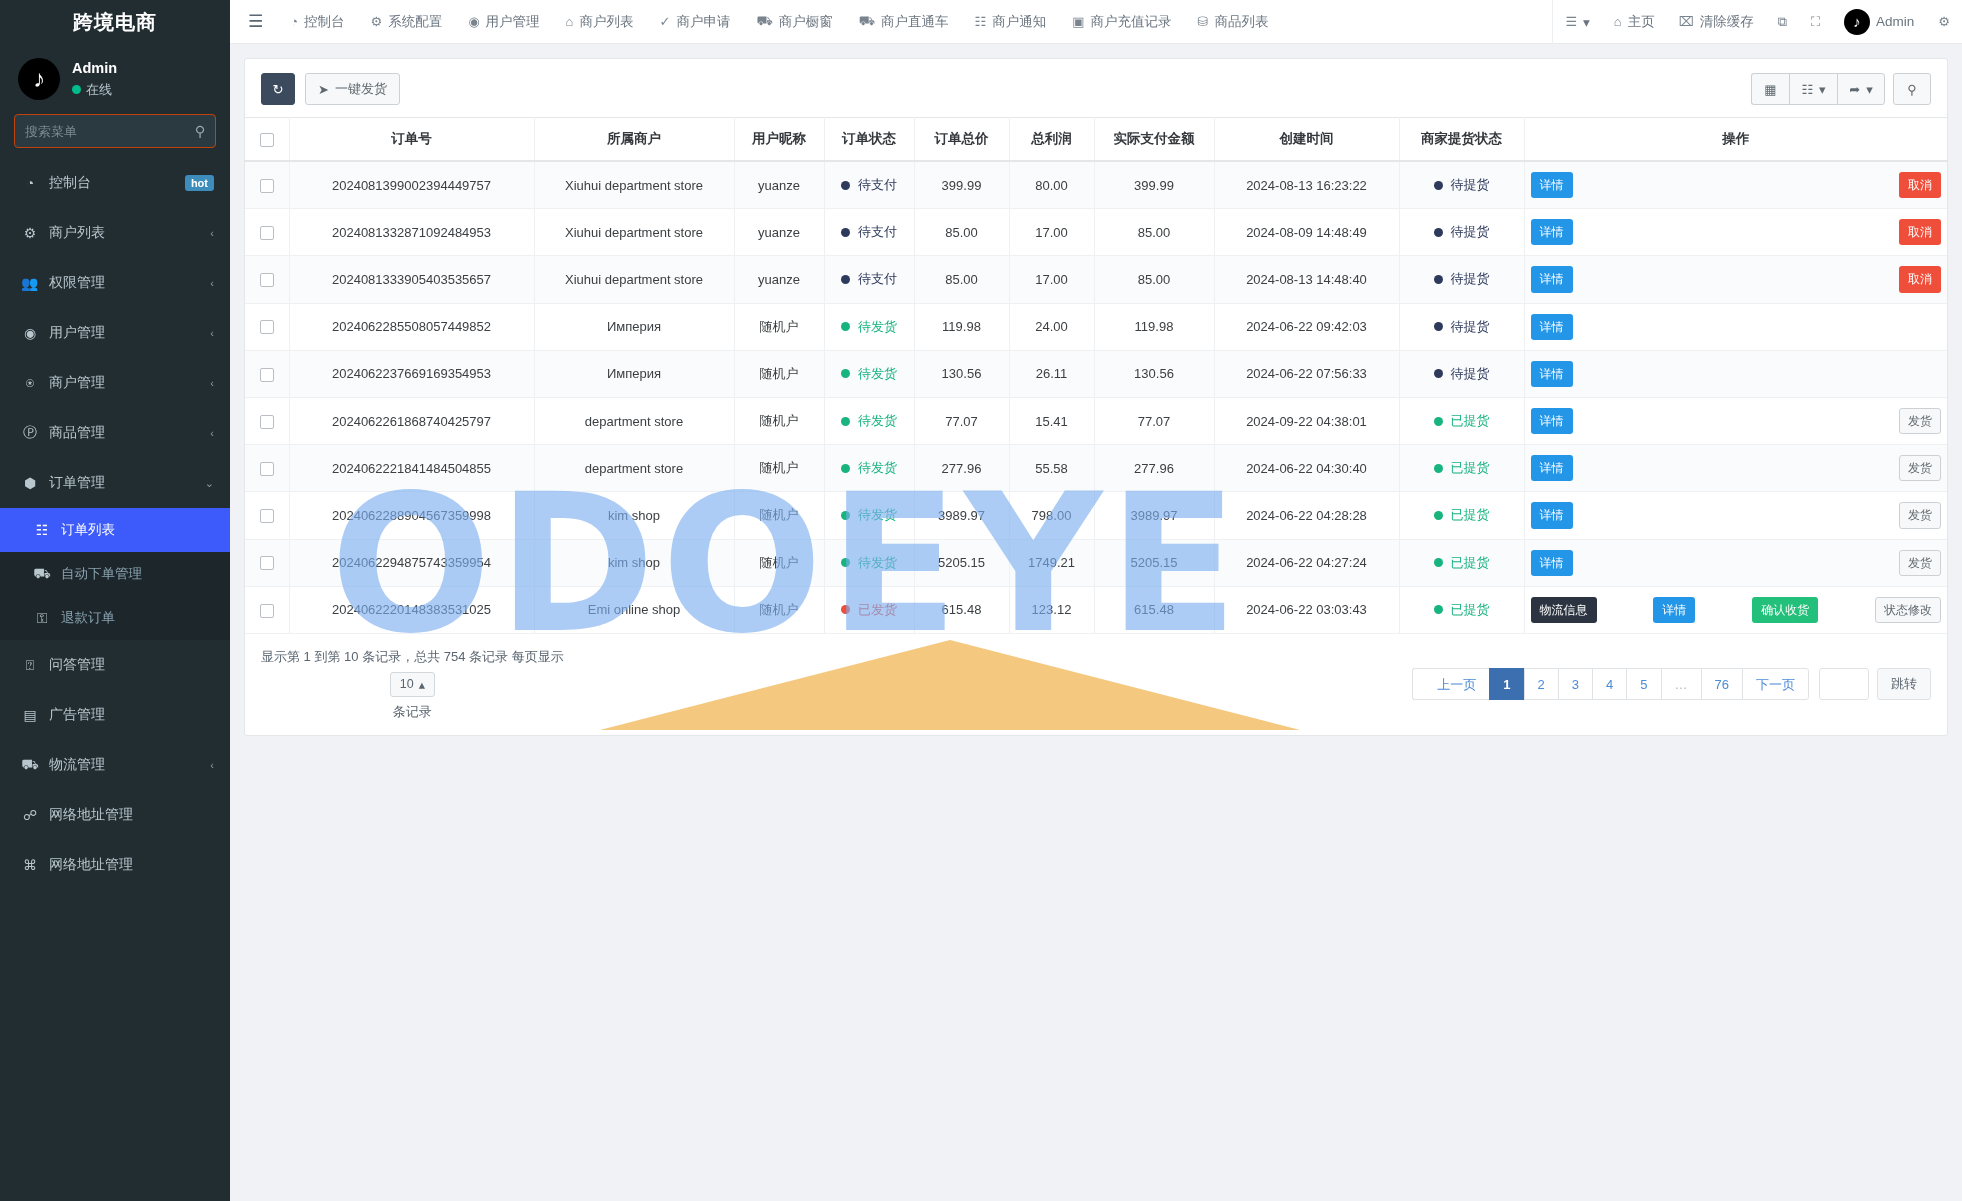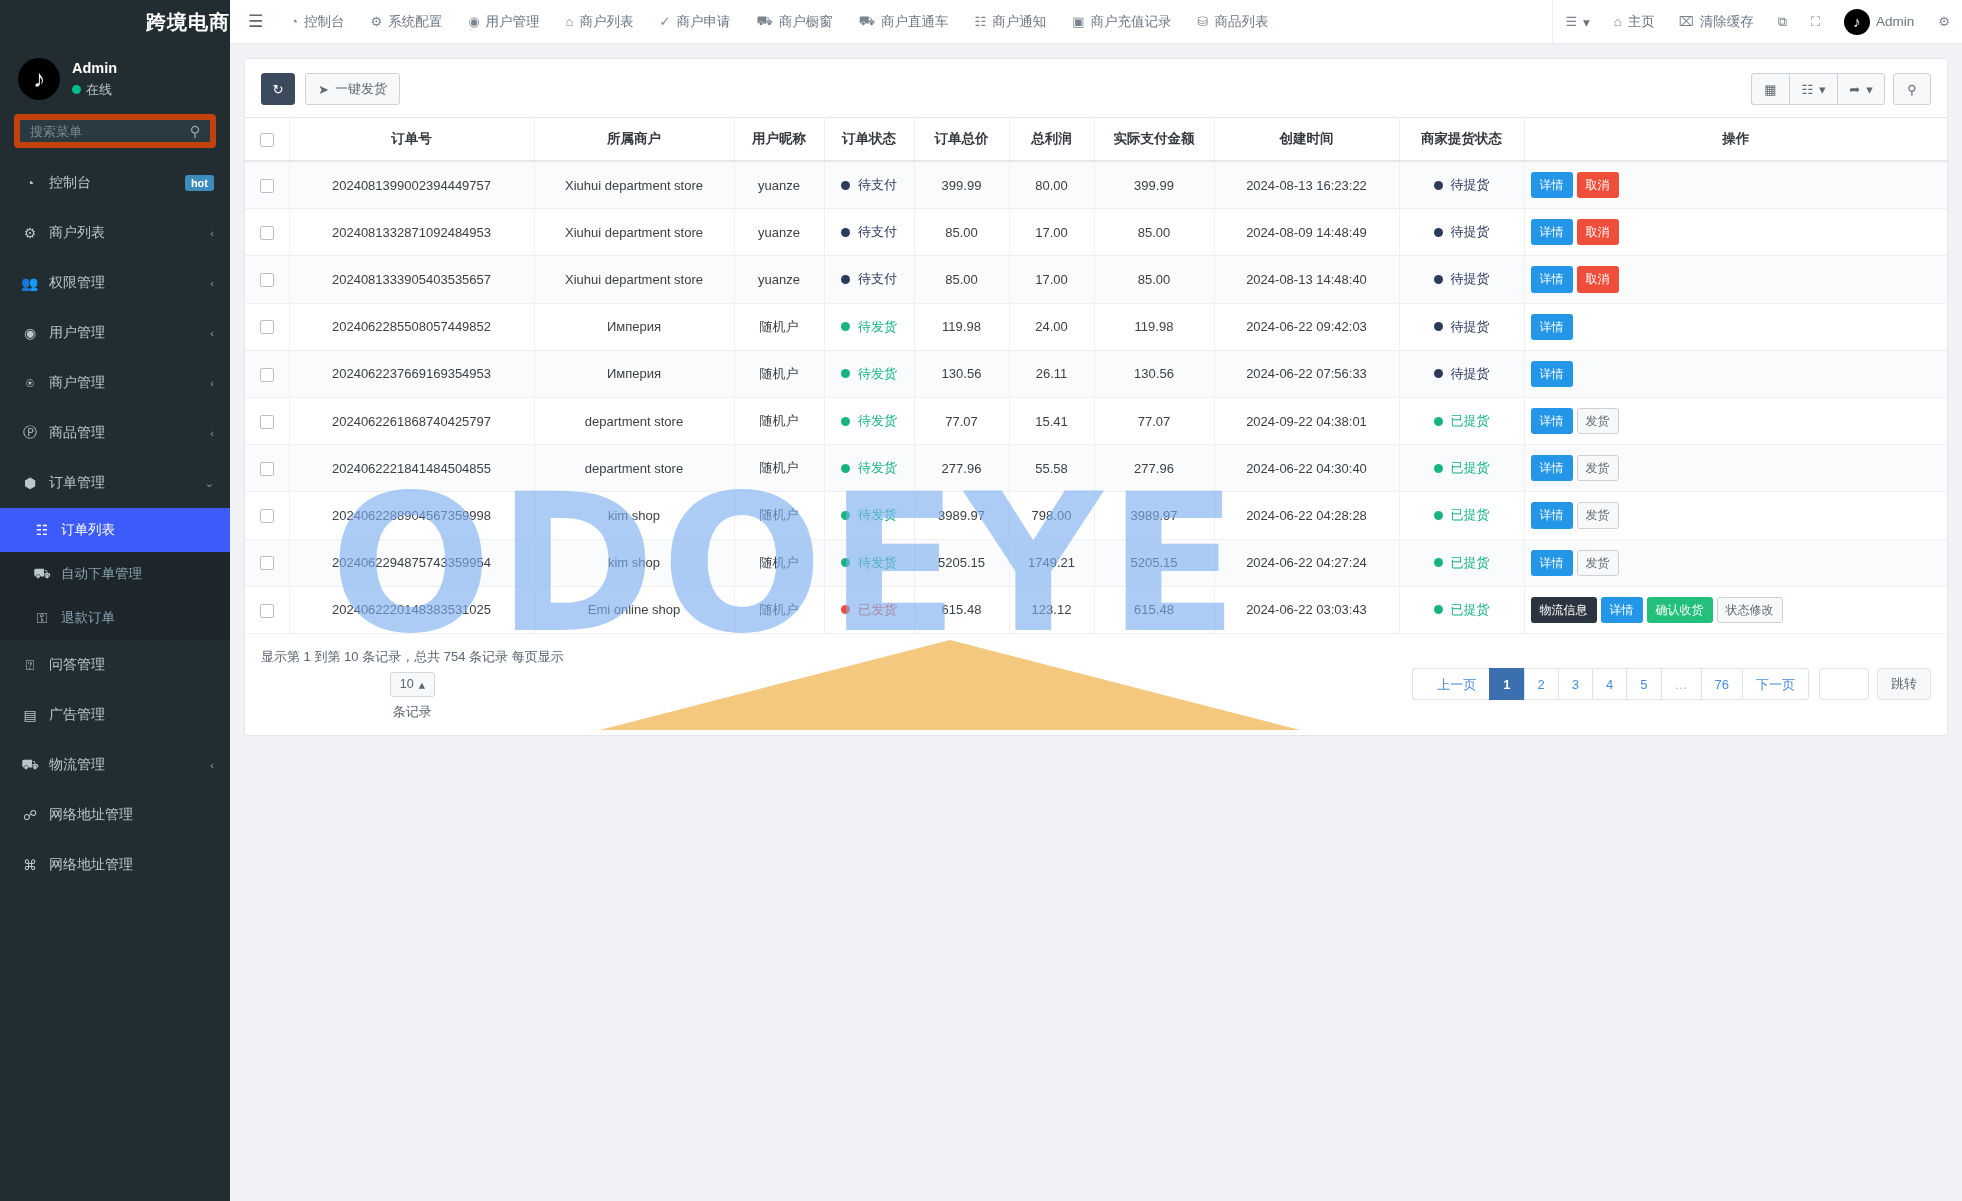--- a/index.html
+++ b/index.html
@@ -15,21 +15,21 @@
   
   #sidebar {
     position: absolute; left: 0; top: 0;
     width: 230px; height: 1201px;
     background: #222d32;
     color: #b8c7ce;
     z-index: 20;
   }
   .brand {
     height: 44px; line-height: 44px;
-    text-align: right;
+    text-align: center;
     color: #ffffff;
     font-size: 20px; font-weight: bold;
     letter-spacing: 1px;
     background: #222d32;
   }
   .user-panel {
     padding: 14px 12px 14px 18px;
     display: flex; align-items: center; gap: 12px;
     height: 70px;
   }
@@ -41,21 +41,21 @@
   }
   .avatar .tt { font-size: 24px; color: #fff; line-height: 1; font-weight: bold;}
   .user-info { line-height: 1.5; }
   .user-name { color: #fff; font-size: 14.5px; font-weight: bold; }
   .user-status { font-size: 13px; color: #b8c7ce; display: flex; align-items: center; gap: 5px; }
   .dot-online { width: 9px; height: 9px; border-radius: 50%; background: #00bc8c; display: inline-block; }
 
   .search-wrap { padding: 0 14px 10px 14px; }
   .search-box {
     position: relative;
-    background: #2b3a41; border: 6px solid #c2410c; border-radius: 4px;
+    background: #2b3a41; border: 1px solid #c2410c; border-radius: 4px;
     height: 34px; display: flex; align-items: center;
   }
   .search-box input {
     background: transparent; border: 0; outline: none;
     color: #cfd8dc; font-size: 13px;
     padding: 0 30px 0 10px; width: 100%; height: 100%;
     font-family: inherit;
   }
   .search-box input::placeholder { color: #7a8a91; }
   .search-box .si { position: absolute; right: 10px; color: #9aa8ae; font-size: 14px; }
@@ -176,21 +176,21 @@
   .abtn {
     font-size: 12px; border-radius: 3px; padding: 4px 8px;
     display: inline-block; cursor: pointer; border: 1px solid transparent;
     line-height: 1.35; font-family: inherit;
   }
   .abtn-primary { background: #2496e8; color: #fff; }
   .abtn-danger  { background: #ef4e3b; color: #fff; }
   .abtn-default { background: #f7f8f9; color: #60696f; border-color: #ccd1d6; }
   .abtn-success { background: #22c07a; color: #fff; }
   .abtn-dark    { background: #2b3440; color: #fff; }
-  .acts { display: flex; align-items: center; justify-content: flex-start; gap: 4px; }
+  .acts { display: flex; align-items: center; justify-content: space-between; gap: 4px; }
 
   
   .tfoot {
     display: flex; align-items: center; justify-content: space-between;
     padding: 14px 16px; font-size: 13px; color: #5a6570;
   }
   .foot-left { display: flex; align-items: center; gap: 6px; flex-direction: column; }
   .pagesel {
     border: 1px solid #d3d8dc; background: #f7f8f9; border-radius: 3px;
     padding: 4px 9px; display: inline-flex; align-items: center; gap: 5px;

